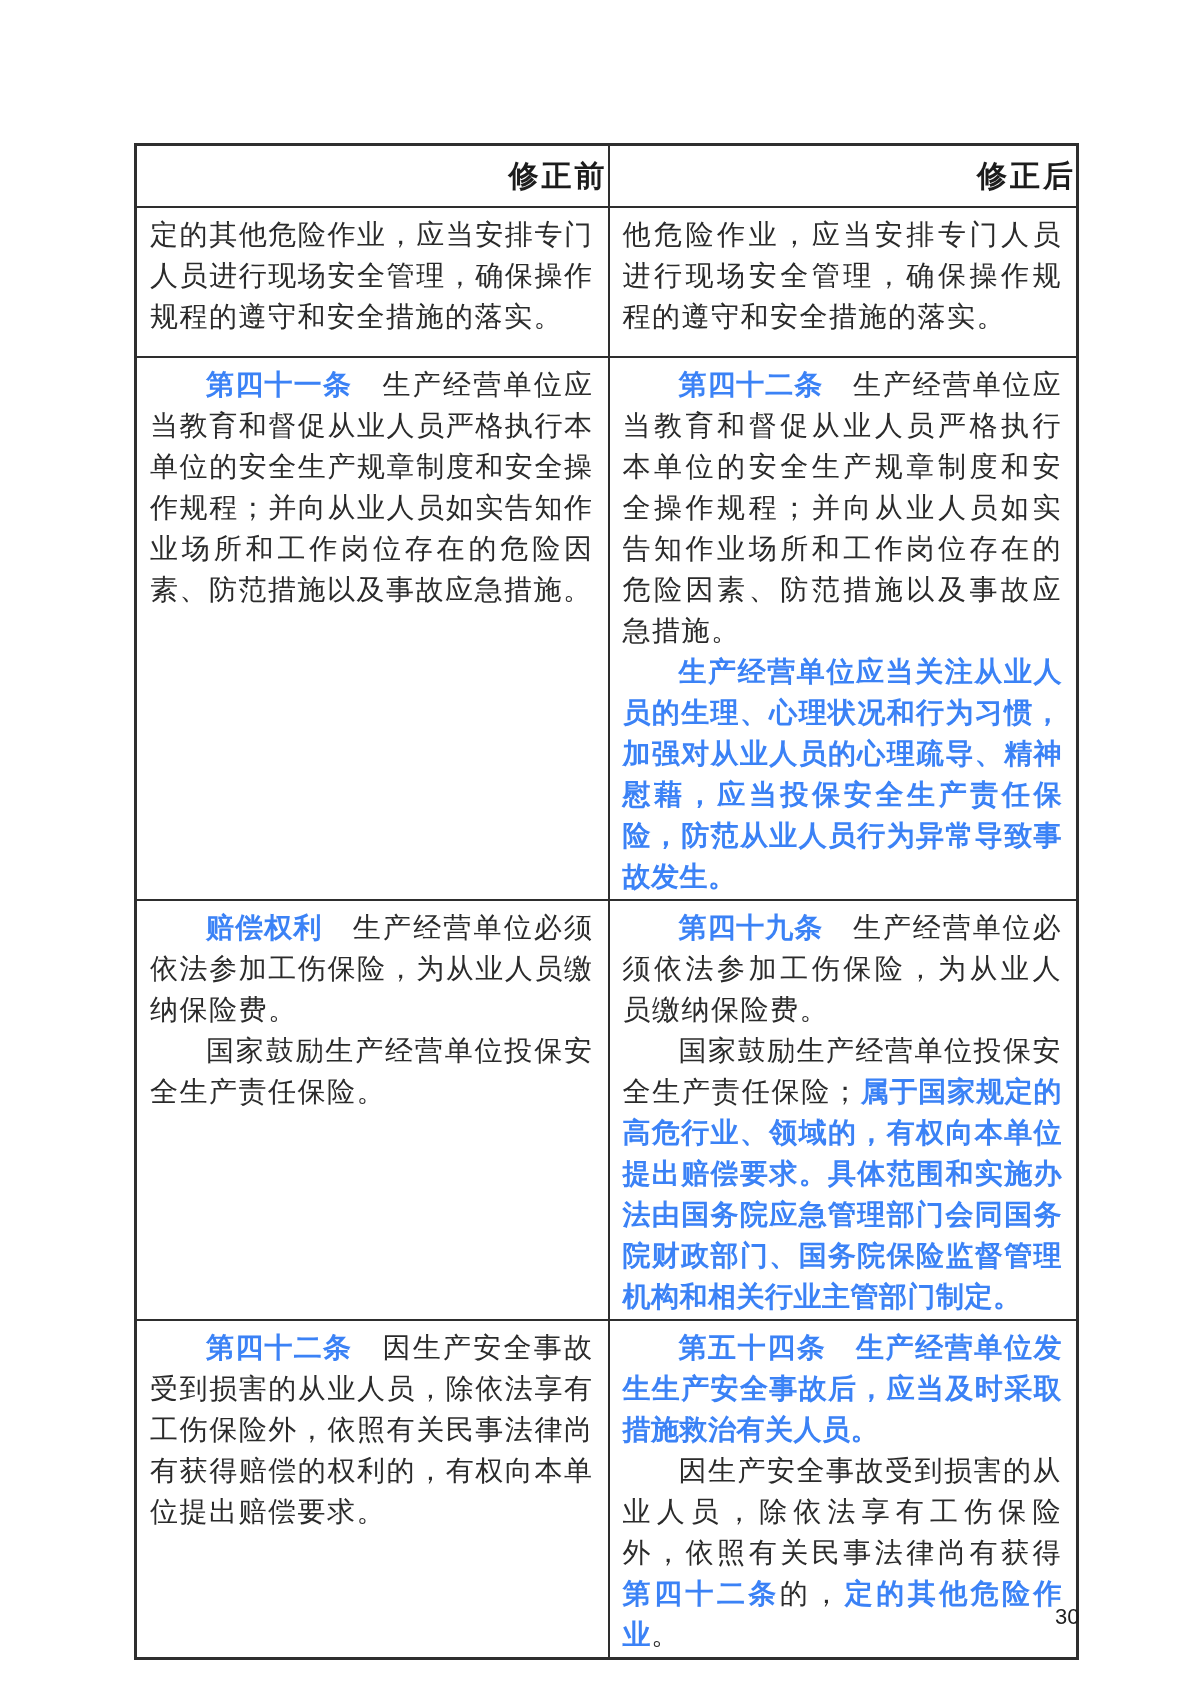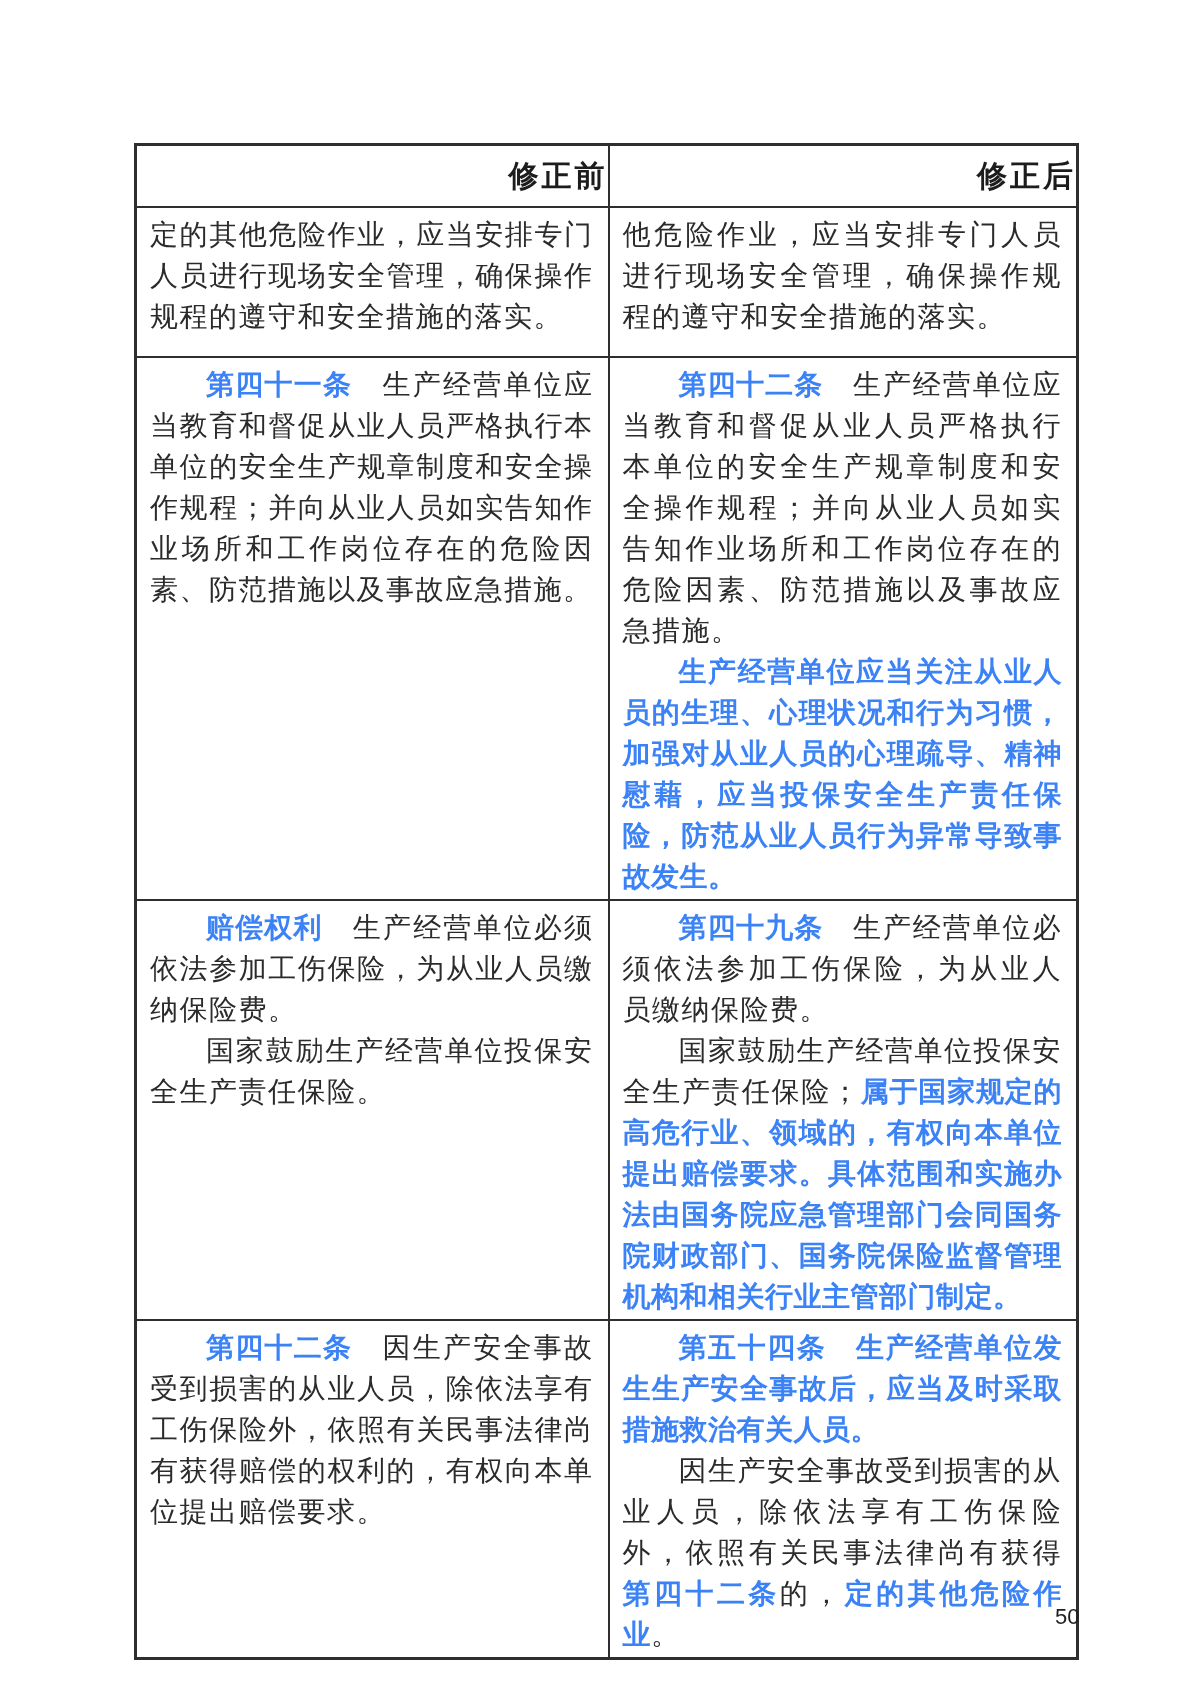--- a/index.html
+++ b/index.html
@@ -133,14 +133,14 @@
               <p class="indent"><span class="run-bold">第四十二条</span><span class="run-reg">　因生产安全事故受到损害的从业人员，除依法享有工伤保险外，依照有关民事法律尚有获得赔偿的权利的，有权向本单位提出赔偿要求。</span></p>
             </td>
           <td>
               <p class="indent"><span class="run-bold">第五十四条</span><span class="run-bold">　生产经营单位发生生产安全事故后，应当及时采取措施救治有关人员。</span></p>
               <p class="indent"><span class="run-reg">因生产安全事故受到损害的从业人员，除依法享有工伤保险外，依照有关民事法律尚有获得</span><span class="run-bold">第四十二条</span><span class="run-reg">的，</span><span class="run-bold">定的其他危险作业</span><span class="run-reg">。</span></p>
             </td>
         </tr>
       </tbody>
     </table>
   </div>
-  <div class="pageno">50</div>
+  <div class="pageno">30</div>
 </div>
 
 </body></html>

